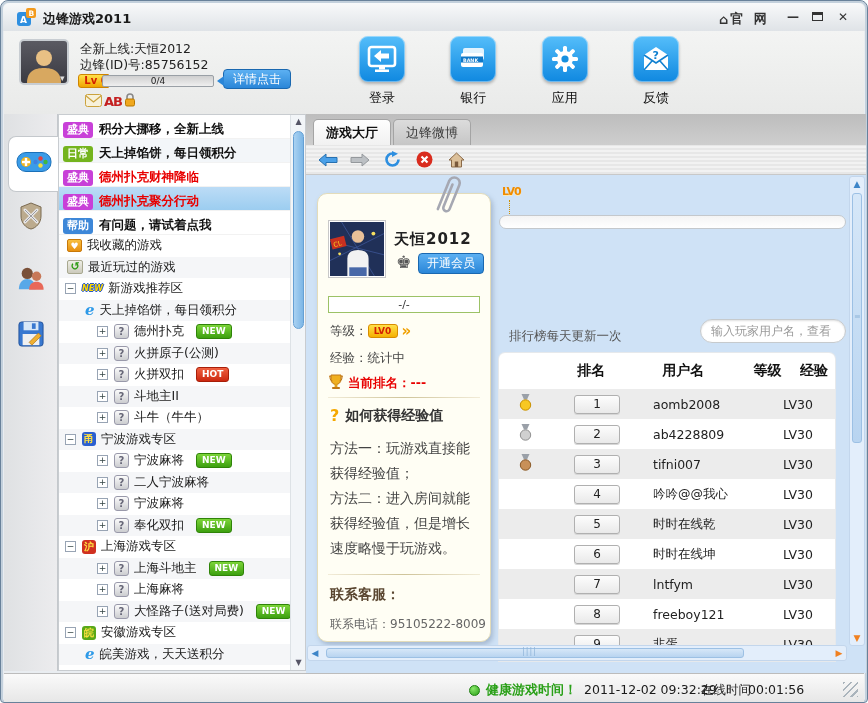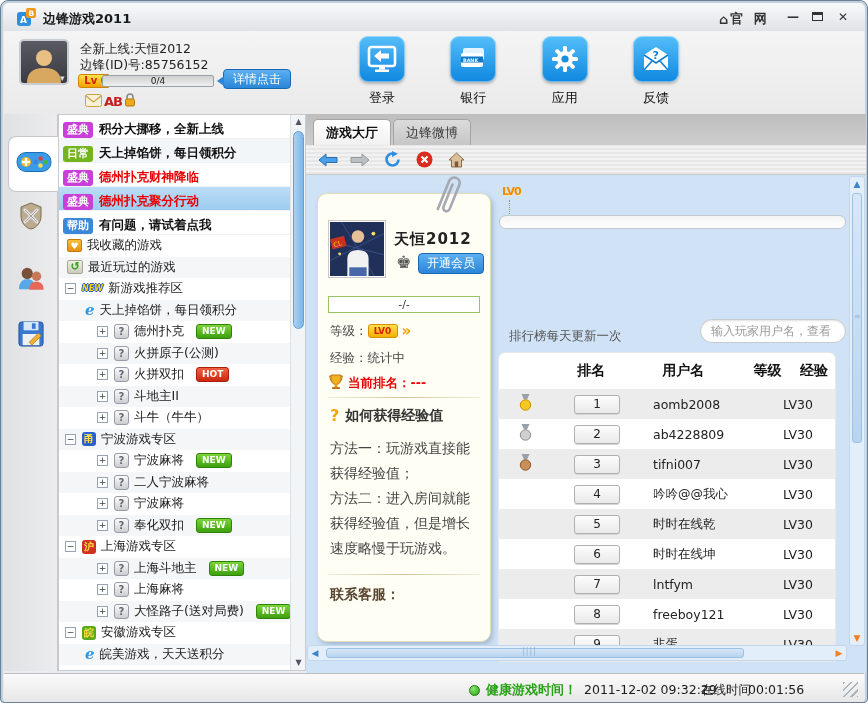--- a/index.html
+++ b/index.html
@@ -481,20 +481,21 @@
         <div id="howto-title" class="abs">
             <span class="qmark">?</span>
             <span>如何获得经验值</span>
           </div>
         <div id="howto-text" class="abs">
           <p>方法一：玩游戏直接能获得经验值；</p>
           <p>方法二：进入房间就能获得经验值，但是增长速度略慢于玩游戏。</p>
         </div>
         <div class="card-hr abs" style="top:380px;"></div>
         <div id="contact-title" class="abs">联系客服：</div>
+        <div id="contact-phone" class="abs">联系电话：95105222-8009</div>
       </div>
 
       <span id="rp-lv" class="abs">LV0</span>
       <span id="rp-dot" class="abs"></span>
       <div id="rp-pill" class="abs"></div>
       <div id="rank-note" class="abs">排行榜每天更新一次</div>
       <div id="rank-search" class="abs">
         <input placeholder="输入玩家用户名，查看" style="">
       </div>
       <div id="rank-table" class="abs">

